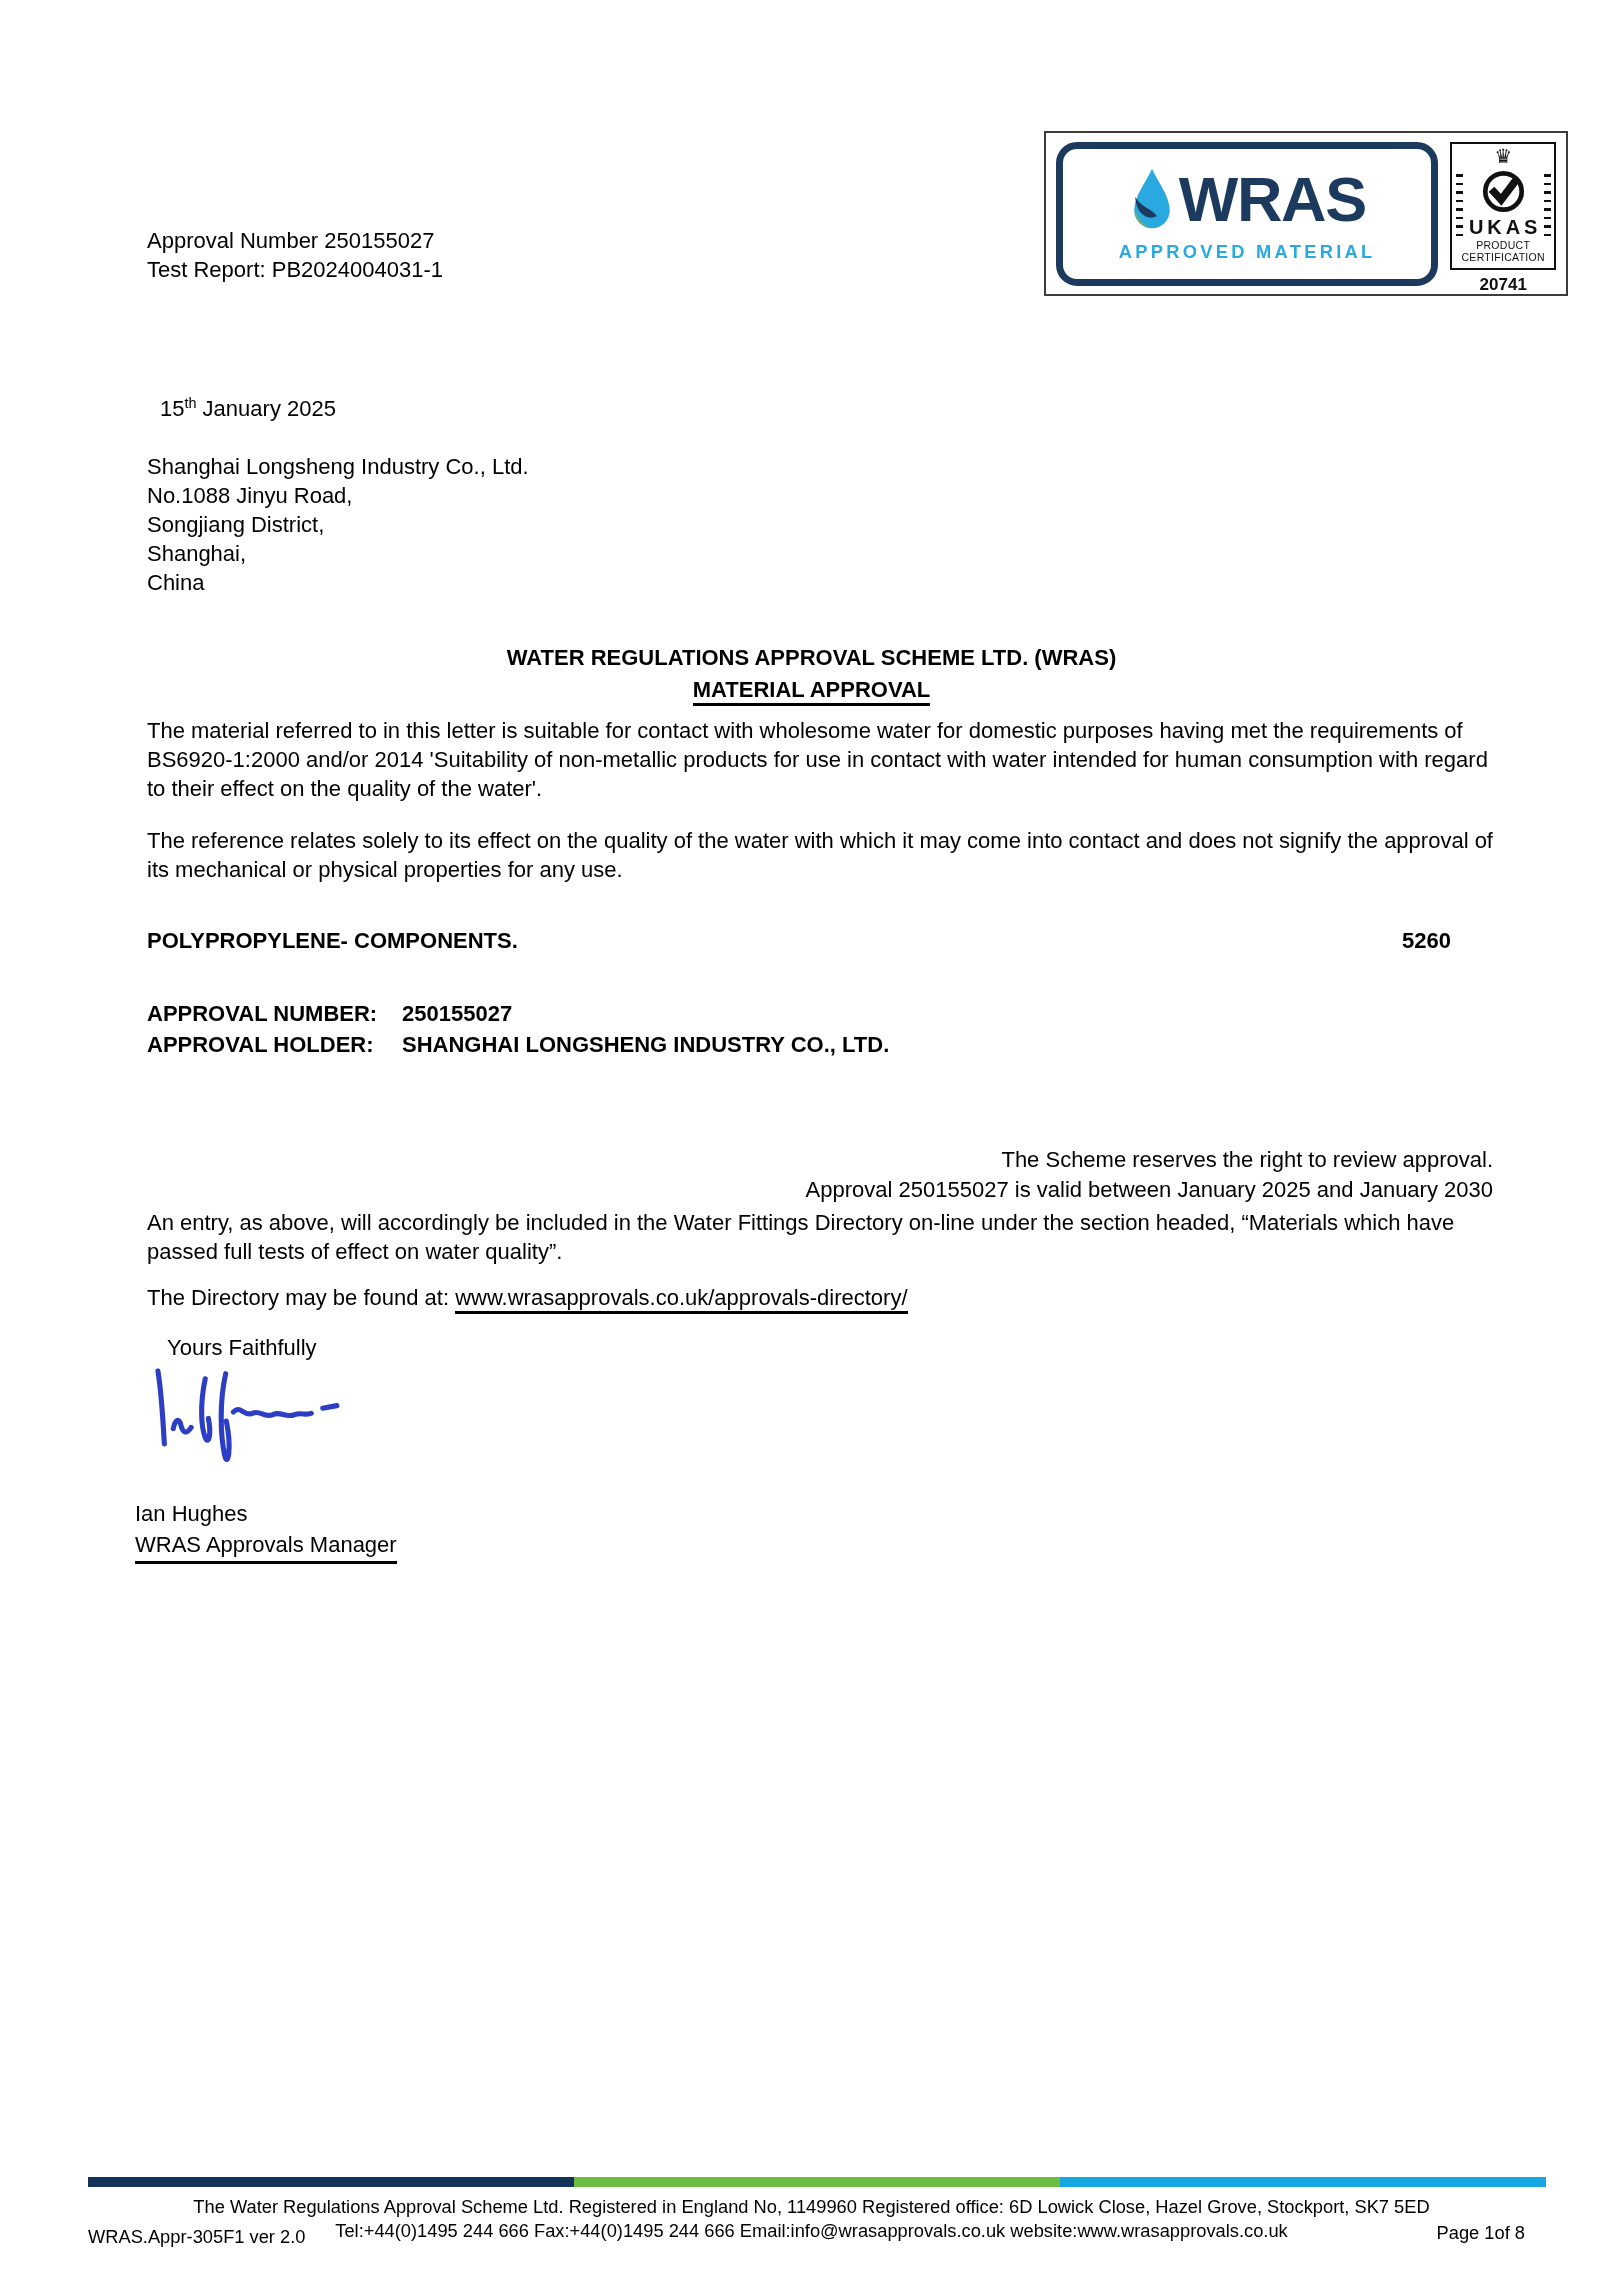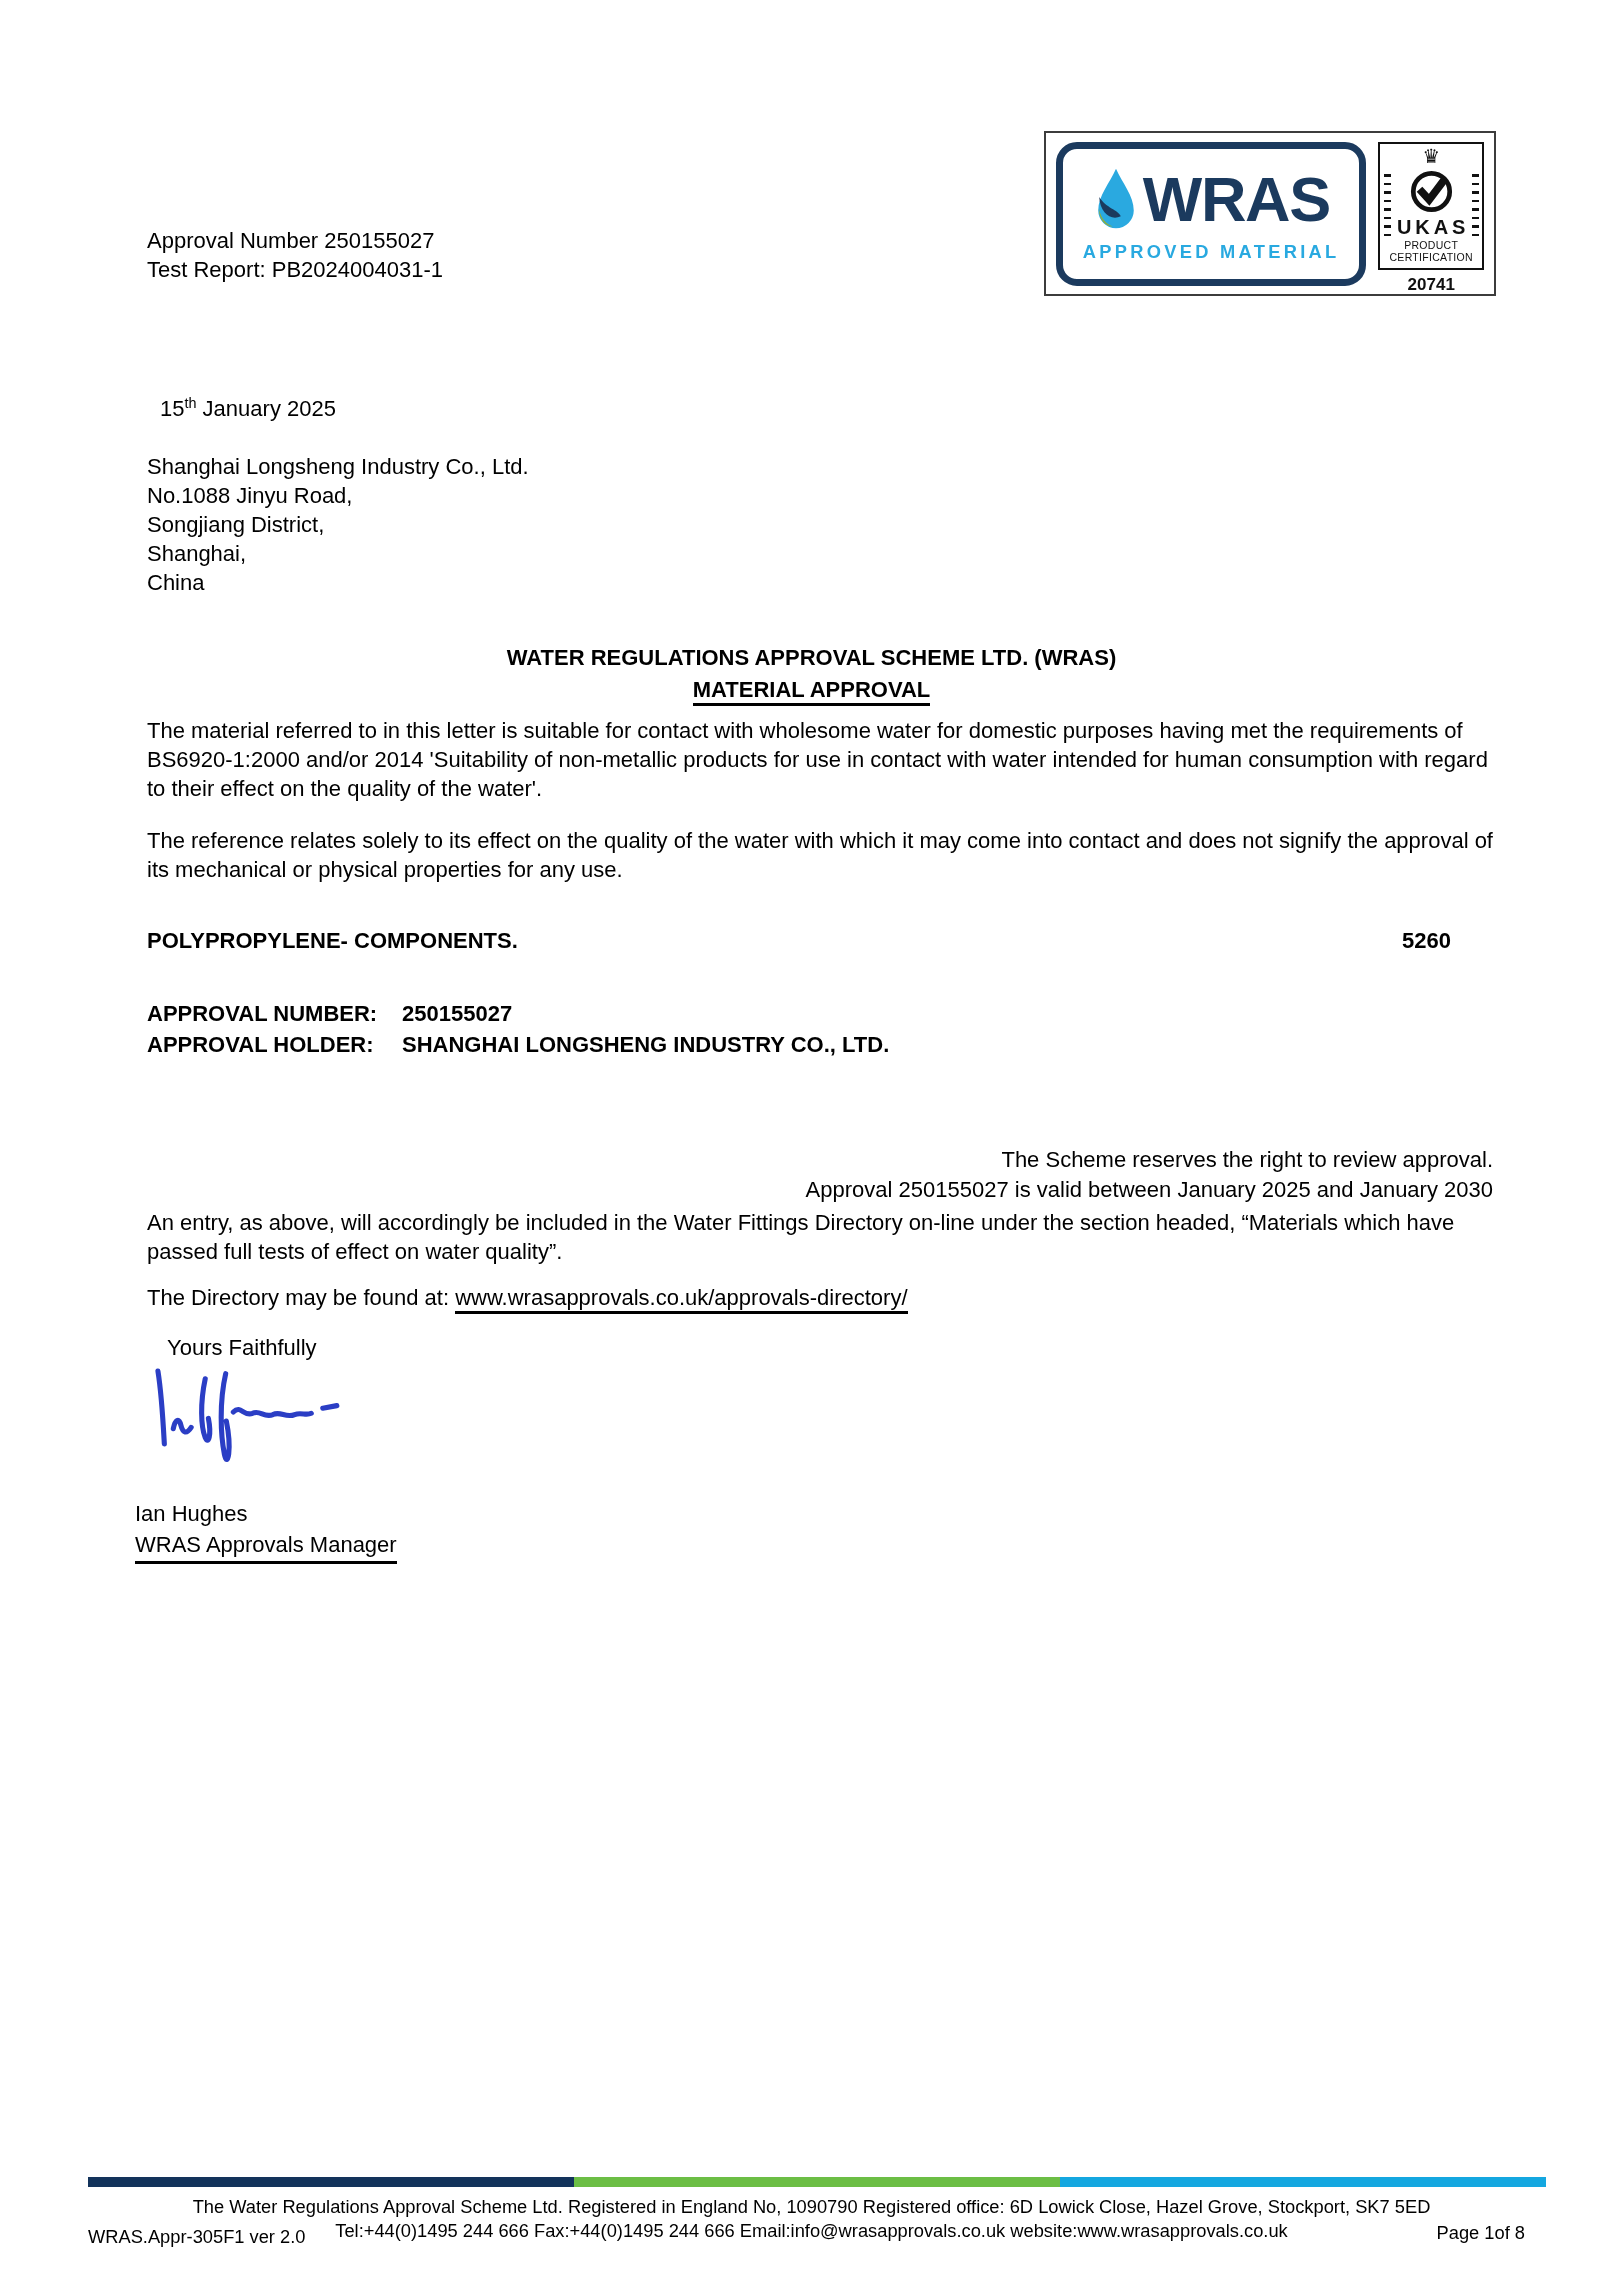--- a/index.html
+++ b/index.html
@@ -10,21 +10,21 @@
     overflow:hidden;
   }
   .abs { position:absolute; }
   .b { font-weight:700; }
 
   
   .ref-block { top:226px; left:147px; line-height:29px; }
 
   
   .logo-outer {
-    top:131px; left:1044px; width:452px; height:165px;
+    top:131px; left:1044px; width:524px; height:165px;
     display:flex; gap:11.8px; padding:8.5px 9.8px;
     border:2px solid #3c3c3c; background:#fff; align-items:stretch;
   }
   .wras-badge {
     flex:1; border:7.2px solid #1b3a5e; border-radius:21px;
     display:flex; flex-direction:column; align-items:center; justify-content:center;
     padding:5.2px 6.5px; background:#fff;
   }
   .wras-top { display:flex; align-items:center; gap:2.6px; }
   .wras-drop svg { width:48px; height:71px; display:block; }
@@ -195,19 +195,19 @@
   <div class="abs signatory">
     <div>Ian Hughes</div>
     <div><span class="u">WRAS Approvals Manager</span></div>
   </div>
 
   <div class="abs footer-bar">
     <div style="background: rgb(19, 51, 91);"></div>
     <div style="background: rgb(108, 190, 69);"></div>
     <div style="background: rgb(20, 167, 224);"></div>
   </div>
-  <div class="abs footer-line fl1">The Water Regulations Approval Scheme Ltd. Registered in England No, 1090790 Registered office: 6D Lowick Close, Hazel Grove, Stockport, SK7 5ED</div>
+  <div class="abs footer-line fl1">The Water Regulations Approval Scheme Ltd. Registered in England No, 1149960 Registered office: 6D Lowick Close, Hazel Grove, Stockport, SK7 5ED</div>
   <div class="abs footer-line fl2">Tel:+44(0)1495 244 666 Fax:+44(0)1495 244 666 Email:info@wrasapprovals.co.uk website:www.wrasapprovals.co.uk</div>
   <div class="abs doc-ref">WRAS.Appr-305F1 ver 2.0</div>
   <div class="abs page-info">Page 1of 8</div>
 
 </div>
 
 
 </body></html>

